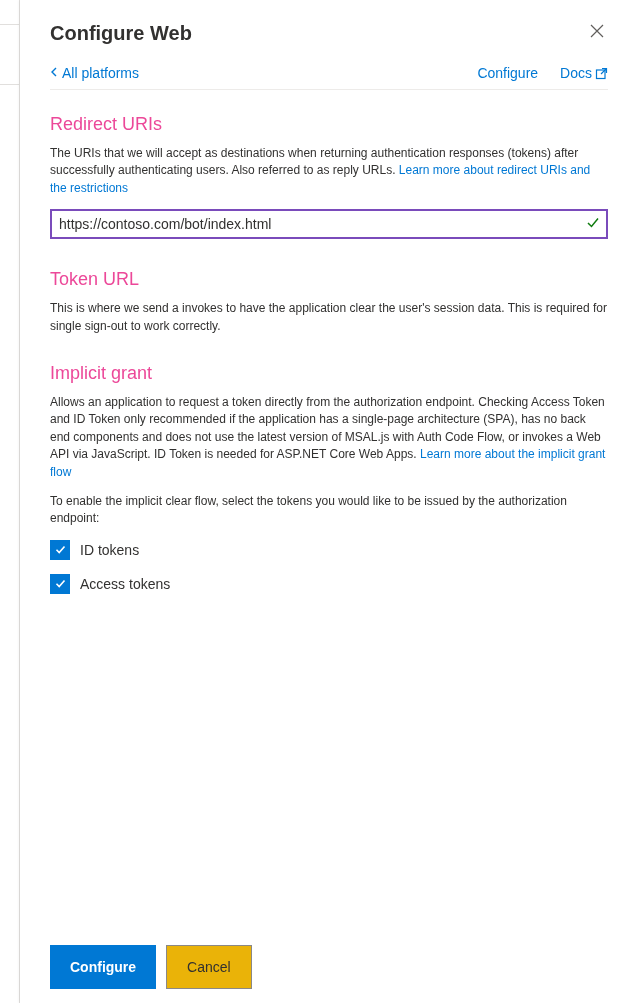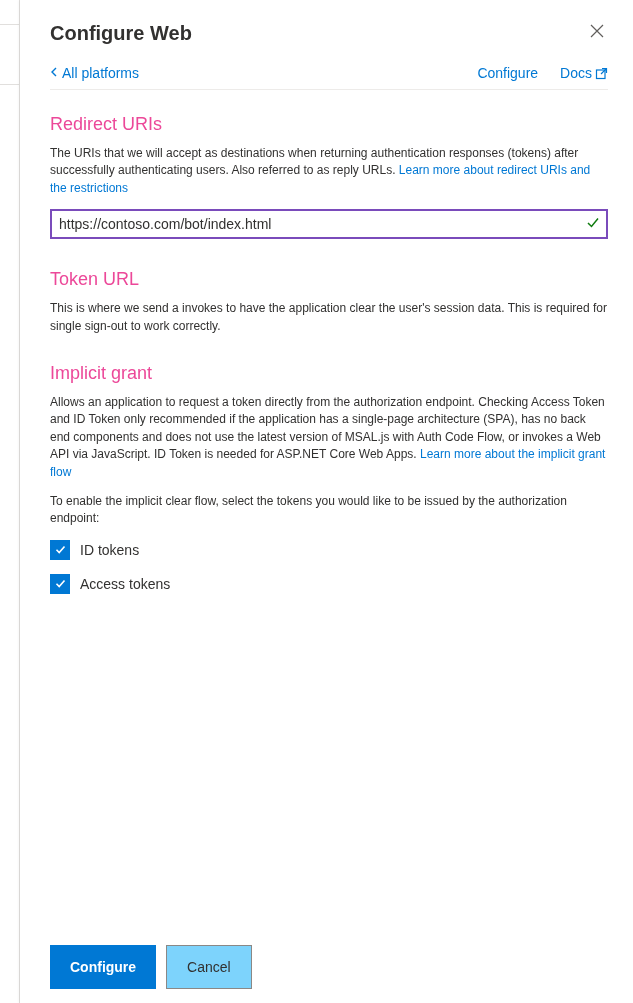--- a/index.html
+++ b/index.html
@@ -201,21 +201,21 @@
       font-size: 14px;
       font-weight: 600;
       border: none;
       cursor: pointer;
     }
     .btn-primary {
       background: #0078d4;
       color: #fff;
     }
     .btn-secondary {
-      background: #7dd3fc;
+      background: #eab308;
       color: #323130;
       border: 1px solid #8a8886;
       font-weight: 400;
     }
     .content {
       flex: 1;
       overflow: auto;
     }
   </style>
 </head>

